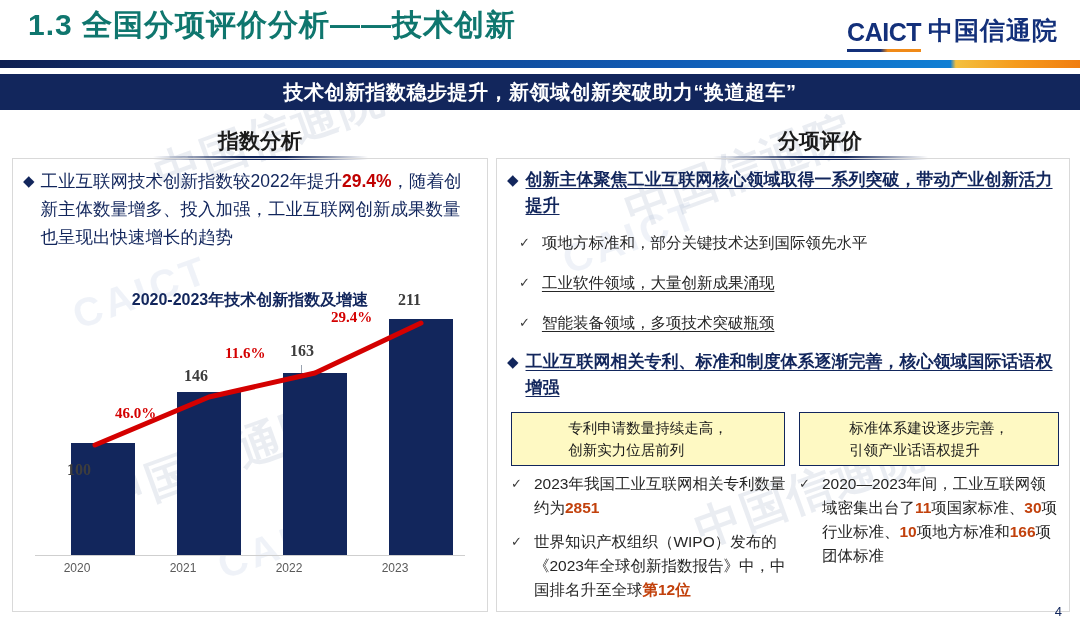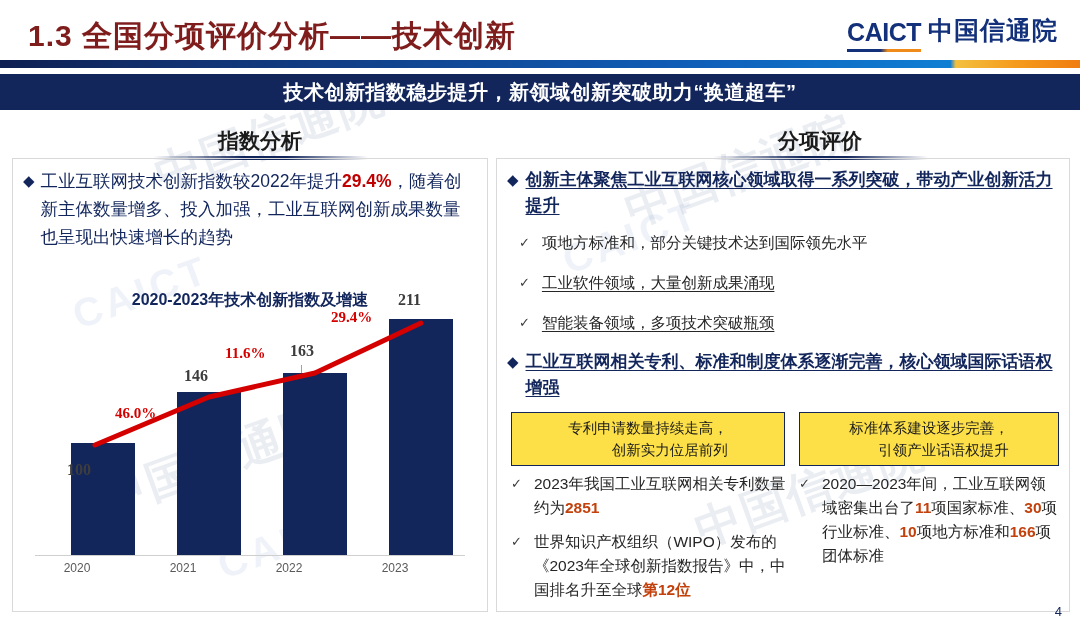--- a/index.html
+++ b/index.html
@@ -18,22 +18,22 @@
   .wm1{left:150px;top:105px;transform:rotate(-20deg);}
   .wm2{left:95px;top:430px;transform:rotate(-20deg);}
   .wm3{left:620px;top:140px;transform:rotate(-20deg);}
   .wm4{left:690px;top:460px;transform:rotate(-20deg);}
   .wm5{left:70px;top:270px;transform:rotate(-20deg);}
   .wm6{left:560px;top:215px;transform:rotate(-20deg);}
   .wm7{left:215px;top:520px;transform:rotate(-20deg);}
 
   
   .hdr{position:absolute;left:0;top:0;width:1080px;height:58px;}
-  .hdr-title{position:absolute;left:28px;top:16px;font-size:30px;font-weight:bold;
-    color:#7f1d1d;letter-spacing:1px;white-space:nowrap;}
+  .hdr-title{position:absolute;left:28px;top:5px;font-size:30px;font-weight:bold;
+    color:#0f766e;letter-spacing:1px;white-space:nowrap;}
   .logo{position:absolute;right:22px;top:14px;display:flex;align-items:flex-end;}
   .logo-mark{position:relative;padding-bottom:5px;}
   .logo-caict{font-size:25px;font-weight:bold;color:#13307a;letter-spacing:-.5px;
      font-family:"Liberation Sans",sans-serif;}
   .logo-ul{position:absolute;left:0;bottom:0;height:3px;width:100%;
      background:linear-gradient(90deg,#13307a 0%,#13307a 45%,#f08a18 55%,#f08a18 100%);}
   .logo-cn{font-size:25px;font-weight:bold;color:#13307a;margin-left:7px;
      letter-spacing:1px;padding-bottom:5px;}
 
   .gradbar{position:absolute;left:0;top:60px;width:1080px;height:8px;
@@ -85,22 +85,22 @@
   .rhead{position:absolute;display:flex;}
   .rhead .dia{font-size:15px;line-height:26px;margin-right:7px;}
   .rhead-txt{font-size:17px;font-weight:bold;line-height:26px;color:#12265c;
      text-decoration:underline;text-underline-offset:3px;text-decoration-thickness:1.3px;}
   .chk{position:absolute;display:flex;}
   .tick{color:#3a3a3a;font-size:13px;line-height:24px;margin-right:12px;}
   .chk-txt{font-size:15.5px;line-height:24px;color:#262626;}
   .chk-txt.ul{text-decoration:underline;text-underline-offset:3px;text-decoration-thickness:1px;}
   .chk-txt .red{color:#c2410c;font-weight:bold;text-decoration:none;}
 
-  .cbox{position:absolute;border:1.5px solid #12265c;background:#fde047;
-     display:flex;align-items:center;justify-content:center;text-align:right;}
+  .cbox{position:absolute;border:1.5px solid #12265c;background:#fef9c3;
+     display:flex;align-items:center;justify-content:center;text-align:left;}
   .cbox-txt{font-size:14.5px;line-height:22px;color:#1a1a1a;}
 
   .pagenum{position:absolute;right:18px;bottom:6px;font-size:13px;color:#12265c;}
 </style>
 </head>
 <body>
 
 <div class="slide">
 
   <div class="wm cn wm1">中国信通院</div>

